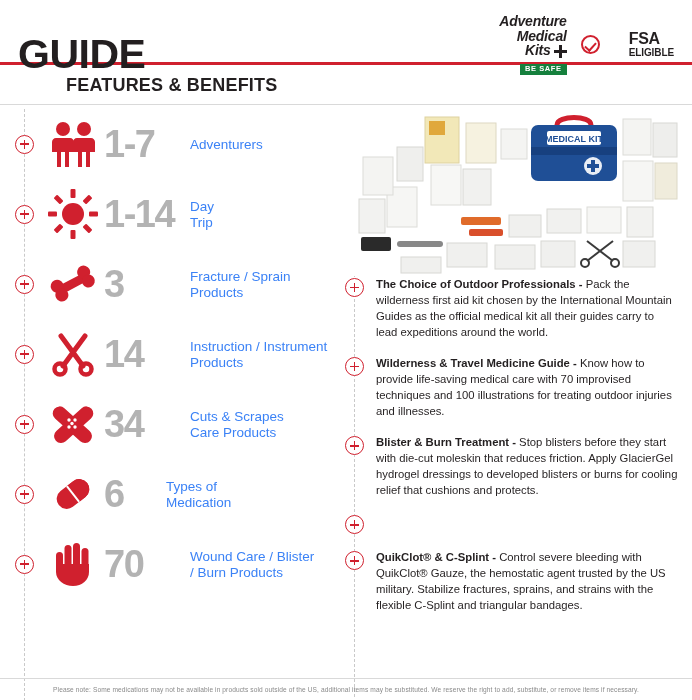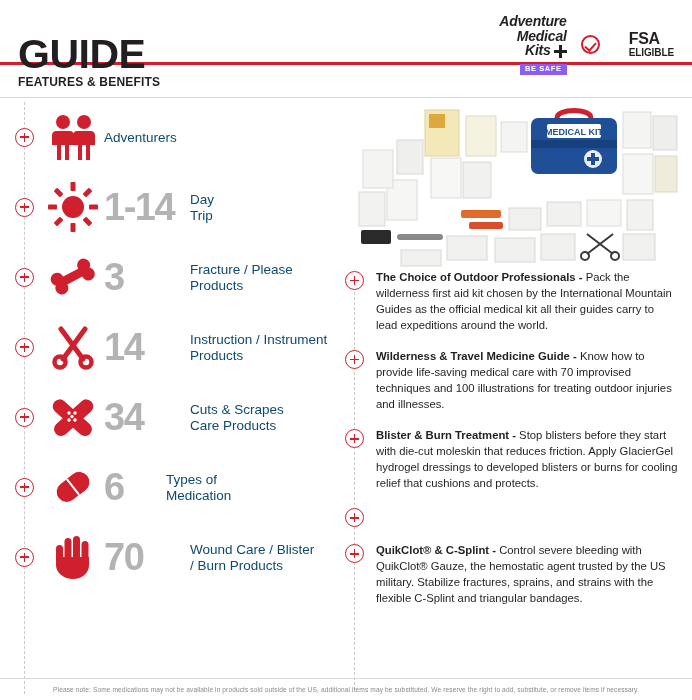--- a/index.html
+++ b/index.html
@@ -48,21 +48,21 @@
   }
   .amk-line {
     font-size: 14px;
     font-weight: bold;
     font-style: italic;
     color: #231f20;
     letter-spacing: -0.2px;
   }
   .amk-besafe {
     display: inline-block;
-    background: #8b5cf6;
+    background: #15803d;
     color: #fff;
     font-size: 7.5px;
     font-weight: bold;
     letter-spacing: 0.6px;
     padding: 1.5px 5px;
     margin-top: 2px;
   }
   .amk-cross {
     display: inline-block;
     position: relative;
@@ -98,24 +98,25 @@
   }
   .fsa-text { line-height: 1.05; margin-left: 24px; }
   .fsa-text .l1 { font-size: 16px; font-weight: bold; color: #231f20; letter-spacing: -0.3px; }
   .fsa-text .l2 { font-size: 10px; font-weight: bold; color: #231f20; letter-spacing: -0.1px; }
 
   .rule-red { height: 3px; background: #d0202e; margin: 0 0 0 0; }
   .rule-thin { height: 1px; background: #d9d9d9; }
 
   
   .fb-head {
-    font-size: 12px;
+    font-size: 18px;
     font-weight: bold;
     letter-spacing: 0.2px;
     padding: 10px 0 8px 18px;
+    margin-left: 48px;
   }
 
   
   .body {
     position: relative;
     display: flex;
     padding: 4px 0 0 0;
     height: 610px;
   }
   .col-left {
@@ -175,21 +176,21 @@
     font-weight: bold;
     color: #b3b3b3;
     letter-spacing: -1.5px;
     line-height: 1;
     min-width: 86px;
     text-align: left;
   }
   .num.small-w { min-width: 62px; }
   .label {
     font-size: 13.5px;
-    color: #0c4a6e;
+    color: #3b82f6;
     line-height: 1.18;
     padding-top: 2px;
   }
 
   
   .rrow {
     position: relative;
     display: flex;
     align-items: flex-start;
     padding: 0 14px 0 0;
@@ -267,20 +268,21 @@
         <div class="icon-cell">
           <svg width="54" height="46" viewBox="0 0 54 46" aria-hidden="true">
             <g fill="#d0202e">
               <circle cx="17" cy="8" r="7"></circle>
               <path d="M10 17h14c2.2 0 4 1.8 4 4v10h-5v15h-4V31h-4v15h-4V31h-5V21c0-2.2 1.8-4 4-4z"></path>
               <circle cx="38" cy="8" r="7"></circle>
               <path d="M31 17h14c2.2 0 4 1.8 4 4v10h-5v15h-4V31h-4v15h-4V31h-5V21c0-2.2 1.8-4 4-4z"></path>
             </g>
           </svg>
         </div>
+        <div class="num">1-7</div>
         <div class="label">Adventurers</div>
       </div>
 
       <div class="row">
         <div class="plus"></div>
         <div class="icon-cell">
           <svg width="50" height="50" viewBox="0 0 50 50" aria-hidden="true">
             <g fill="#d0202e">
               <circle cx="25" cy="25" r="11"></circle>
               <g>
@@ -308,21 +310,21 @@
             <g fill="#d0202e" transform="rotate(-28 26 19)">
               <rect x="12" y="14" width="28" height="9" rx="4.5"></rect>
               <circle cx="11" cy="13.5" r="6.5"></circle>
               <circle cx="11" cy="23.5" r="6.5"></circle>
               <circle cx="41" cy="13.5" r="6.5"></circle>
               <circle cx="41" cy="23.5" r="6.5"></circle>
             </g>
           </svg>
         </div>
         <div class="num">3</div>
-        <div class="label" style="white-space:pre-line">Fracture / Please
+        <div class="label" style="white-space:pre-line">Fracture / Sprain
 Products</div>
       </div>
 
       <div class="row">
         <div class="plus"></div>
         <div class="icon-cell">
           <svg width="48" height="48" viewBox="0 0 48 48" aria-hidden="true">
             <g stroke="#d0202e" stroke-width="5" fill="none" stroke-linecap="round">
               <line x1="12" y1="6" x2="34" y2="36"></line>
               <line x1="36" y1="6" x2="14" y2="36"></line>

